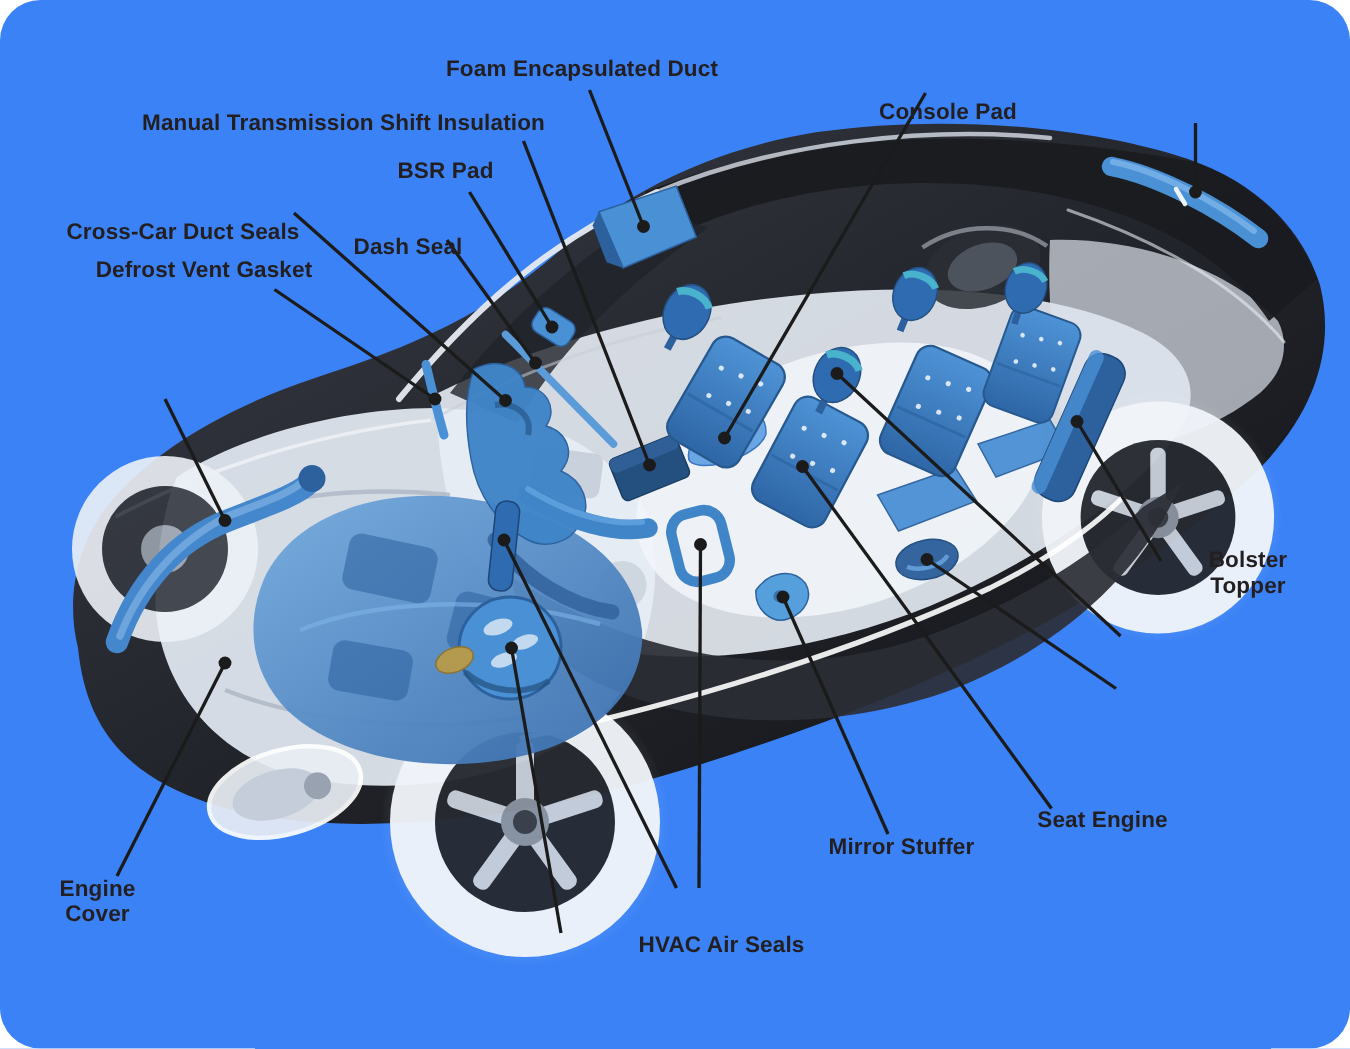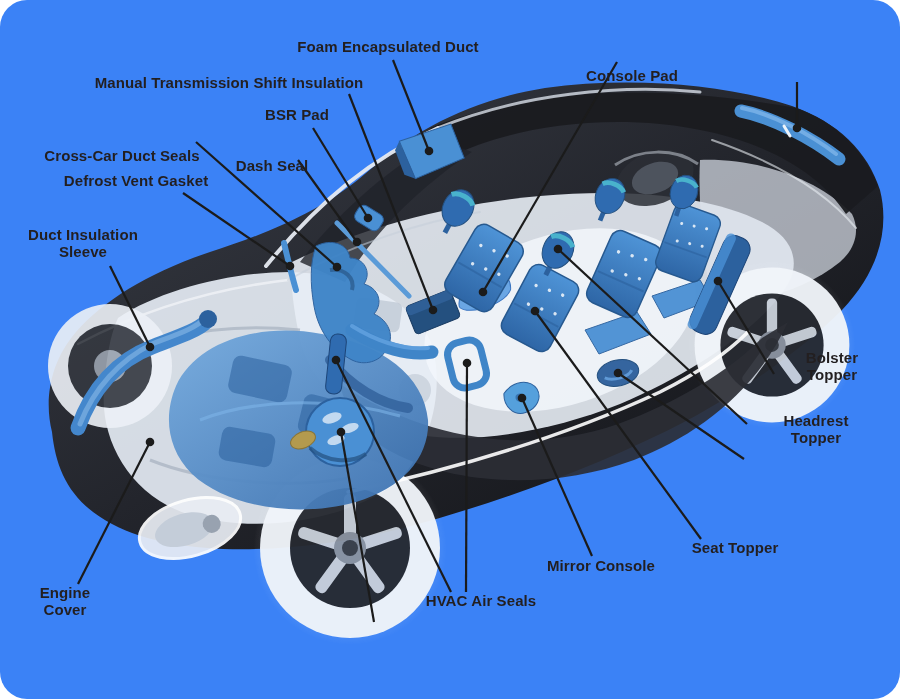--- a/index.html
+++ b/index.html
@@ -267,23 +267,20 @@
     </svg>
 
   <div id="labels" style="color: rgb(35, 31, 32);">
     <div class="label" style="left: 388px; top: 47px;">Foam Encapsulated Duct</div>
     <div class="label" style="left: 632px; top: 51px; margin-top: 25px;">Console Pad</div>
     <div class="label" style="left: 229px; top: 83px;">Manual Transmission Shift Insulation</div>
     <div class="label" style="left: 297px; top: 115px;">BSR Pad</div>
     <div class="label" style="left: 122px; top: 129px; margin-top: 27px;">Cross-Car Duct Seals</div>
     <div class="label" style="left: 272px; top: 166px;">Dash Seal</div>
     <div class="label" style="left: 115px; top: 181px; padding-left: 42px;">Defrost Vent Gasket</div>
-    <div class="label" style="left: 83px; top: 244px;">Duct Insulation
-Sleeve</div>
-    <div class="label" style="left: 832px; top: 367px;">Bolster Topper</div>
-    <div class="label" style="left: 816px; top: 430px;">Headrest Topper</div>
-    <div class="label" style="left: 735px; top: 548px;">Seat Topper</div>
-    <div class="label" style="left: 601px; top: 566px;">Mirror Console</div>
+    <div class="label" style="left: 832px; top: 383px;">Bolster Topper</div>
+    <div class="label" style="left: 735px; top: 548px;">Seat Engine</div>
+    <div class="label" style="left: 601px; top: 566px;">Mirror Stuffer</div>
     <div class="label" style="left: 65px; top: 602px;">Engine
 Cover</div>
-    <div class="label" style="left: 481px; top: 601px; text-align: right;">HVAC Air Seals</div>
+    <div class="label" style="left: 481px; top: 631px; text-align: right;">HVAC Air Seals</div>
   </div>
 </div>
 
 </body></html>

